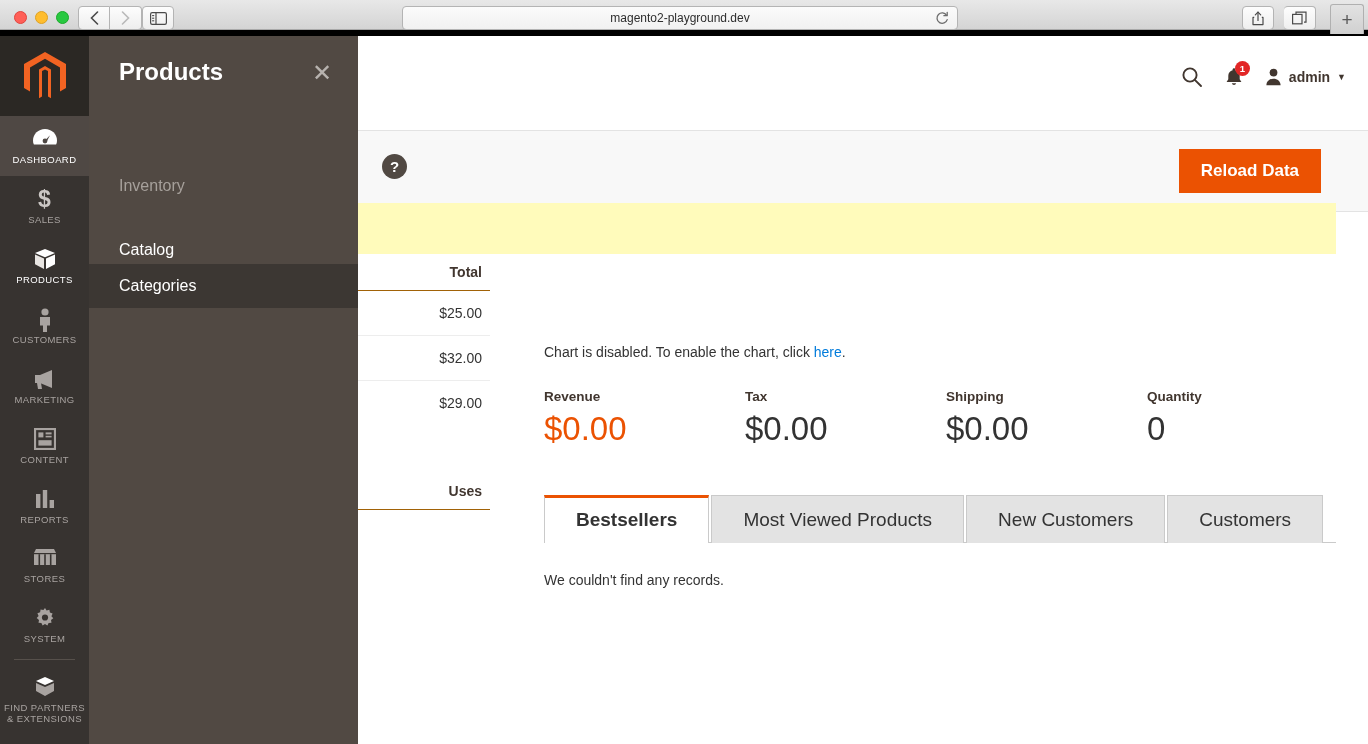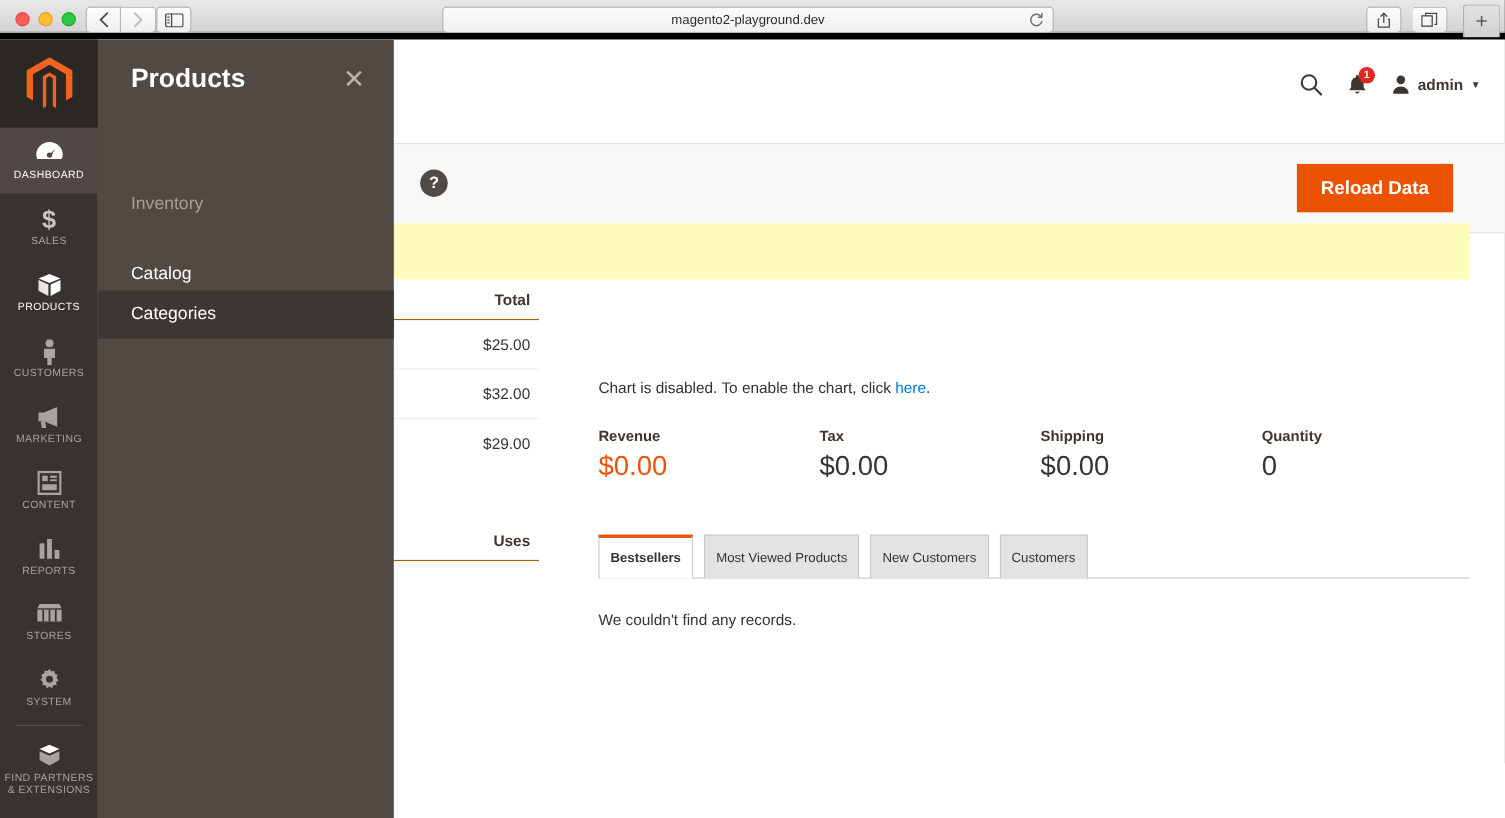--- a/index.html
+++ b/index.html
@@ -182,31 +182,31 @@
   .table-gap { height: 48px; }
 
   #right-col { position: absolute; left: 455px; top: 0; right: 32px; }
 
   #chart-note { font-size: 14px; color: #333; padding-top: 90px; }
   #chart-note a { color: #007bdb; text-decoration: none; }
 
   #totals { display: flex; margin-top: 29px; gap: 12px; }
   .total-cell { width: 193px; }
   .total-label { font-size: 13.5px; font-weight: bold; color: #41362f; }
-  .total-value { font-size: 25px; color: #333; margin-top: 6px; font-weight: 400; }
+  .total-value { font-size: 33px; color: #333; margin-top: 6px; font-weight: 400; }
   .total-value.accent { color: #eb5202; }
 
   #tabs-strip {
     margin-top: 46px; display: flex; align-items: flex-end;
     border-bottom: 1px solid #cacaca; position: relative;
   }
   .tab {
-    padding: 13px 10px 12px; font-size: 12px; color: #333;
+    padding: 13px 31px 12px; font-size: 19px; color: #333;
     background: #e3e3e3; border: 1px solid #cacaca;
-    border-bottom: none; margin-right: 10px; cursor: pointer;
+    border-bottom: none; margin-right: 2px; cursor: pointer;
     position: relative; top: 1px;
   }
   .tab.active {
     background: #fff; font-weight: bold; color: #333;
     border-top: 3px solid #eb5202; padding-top: 11px;
   }
   #tab-panel { padding-top: 29px; font-size: 14px; color: #333; }
 </style>
 </head>
 <body>

